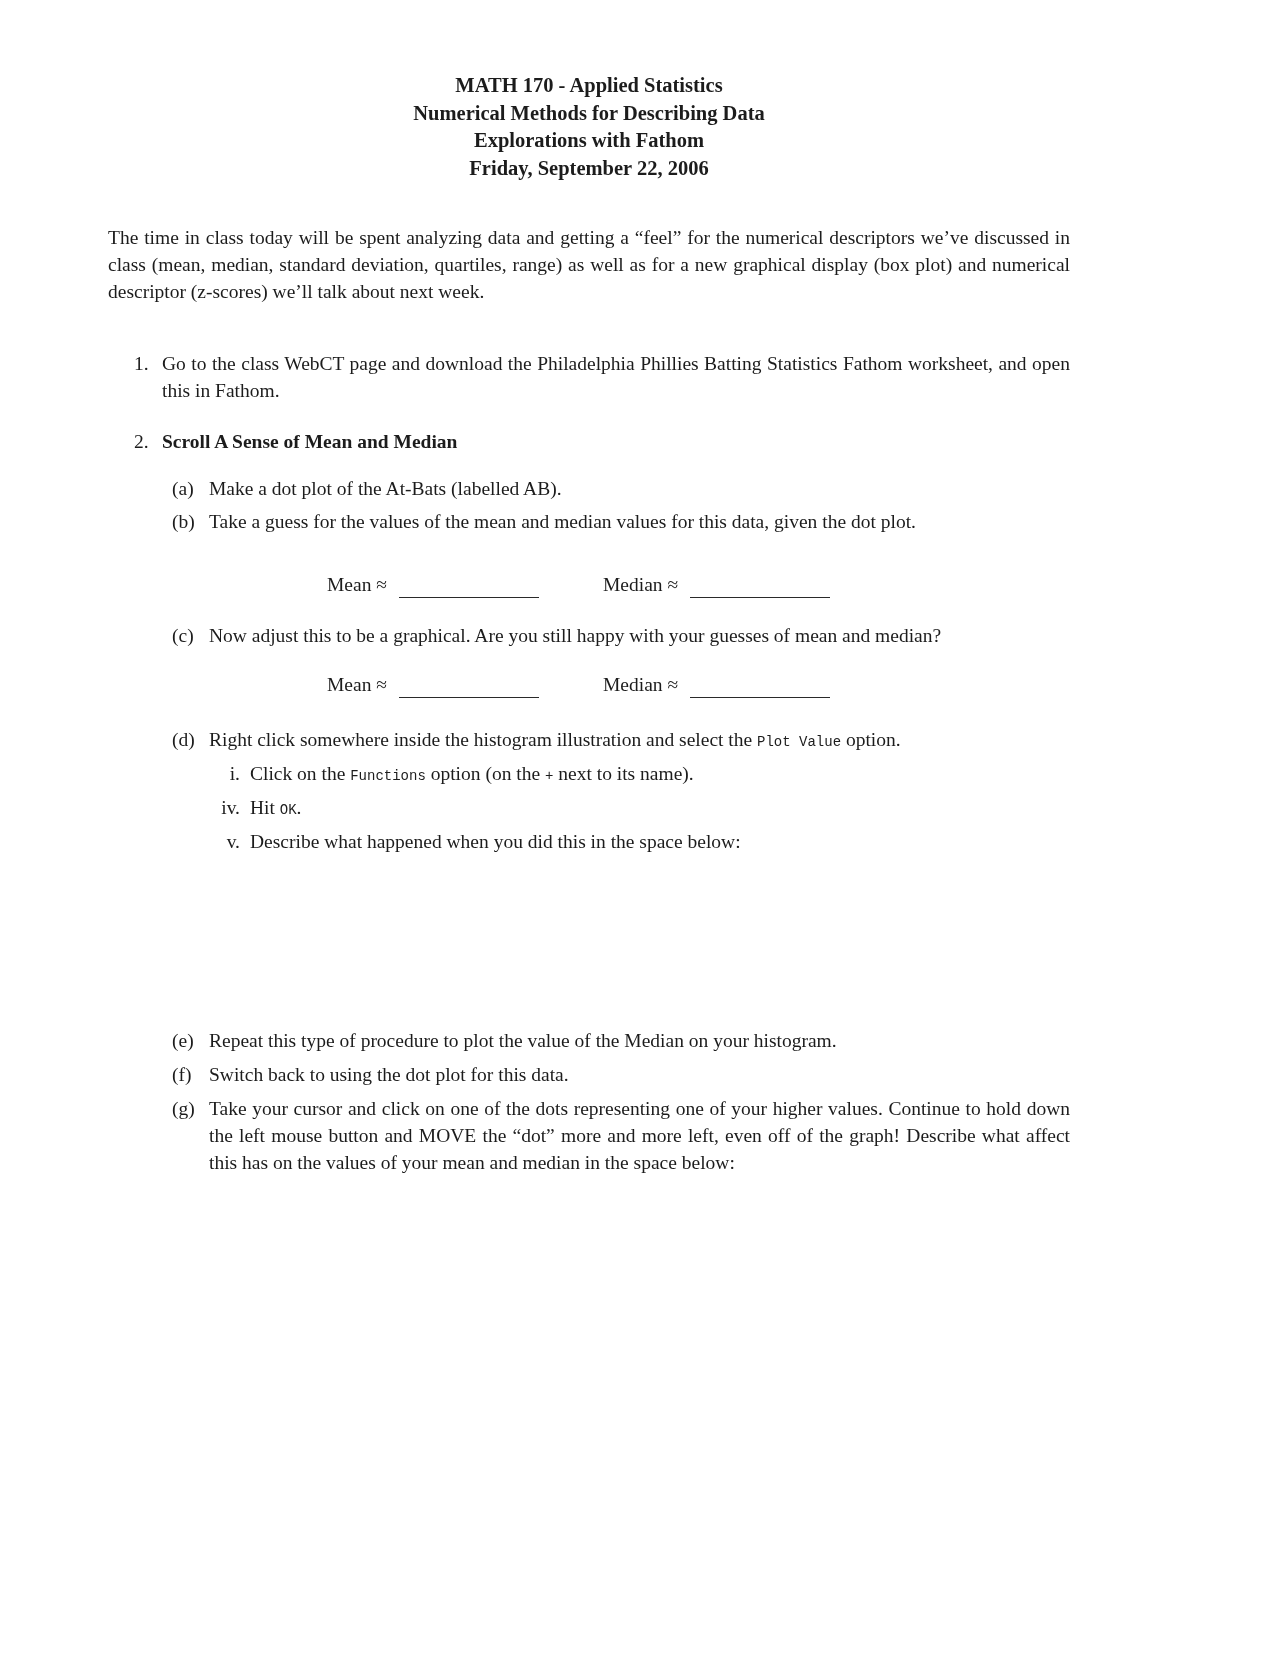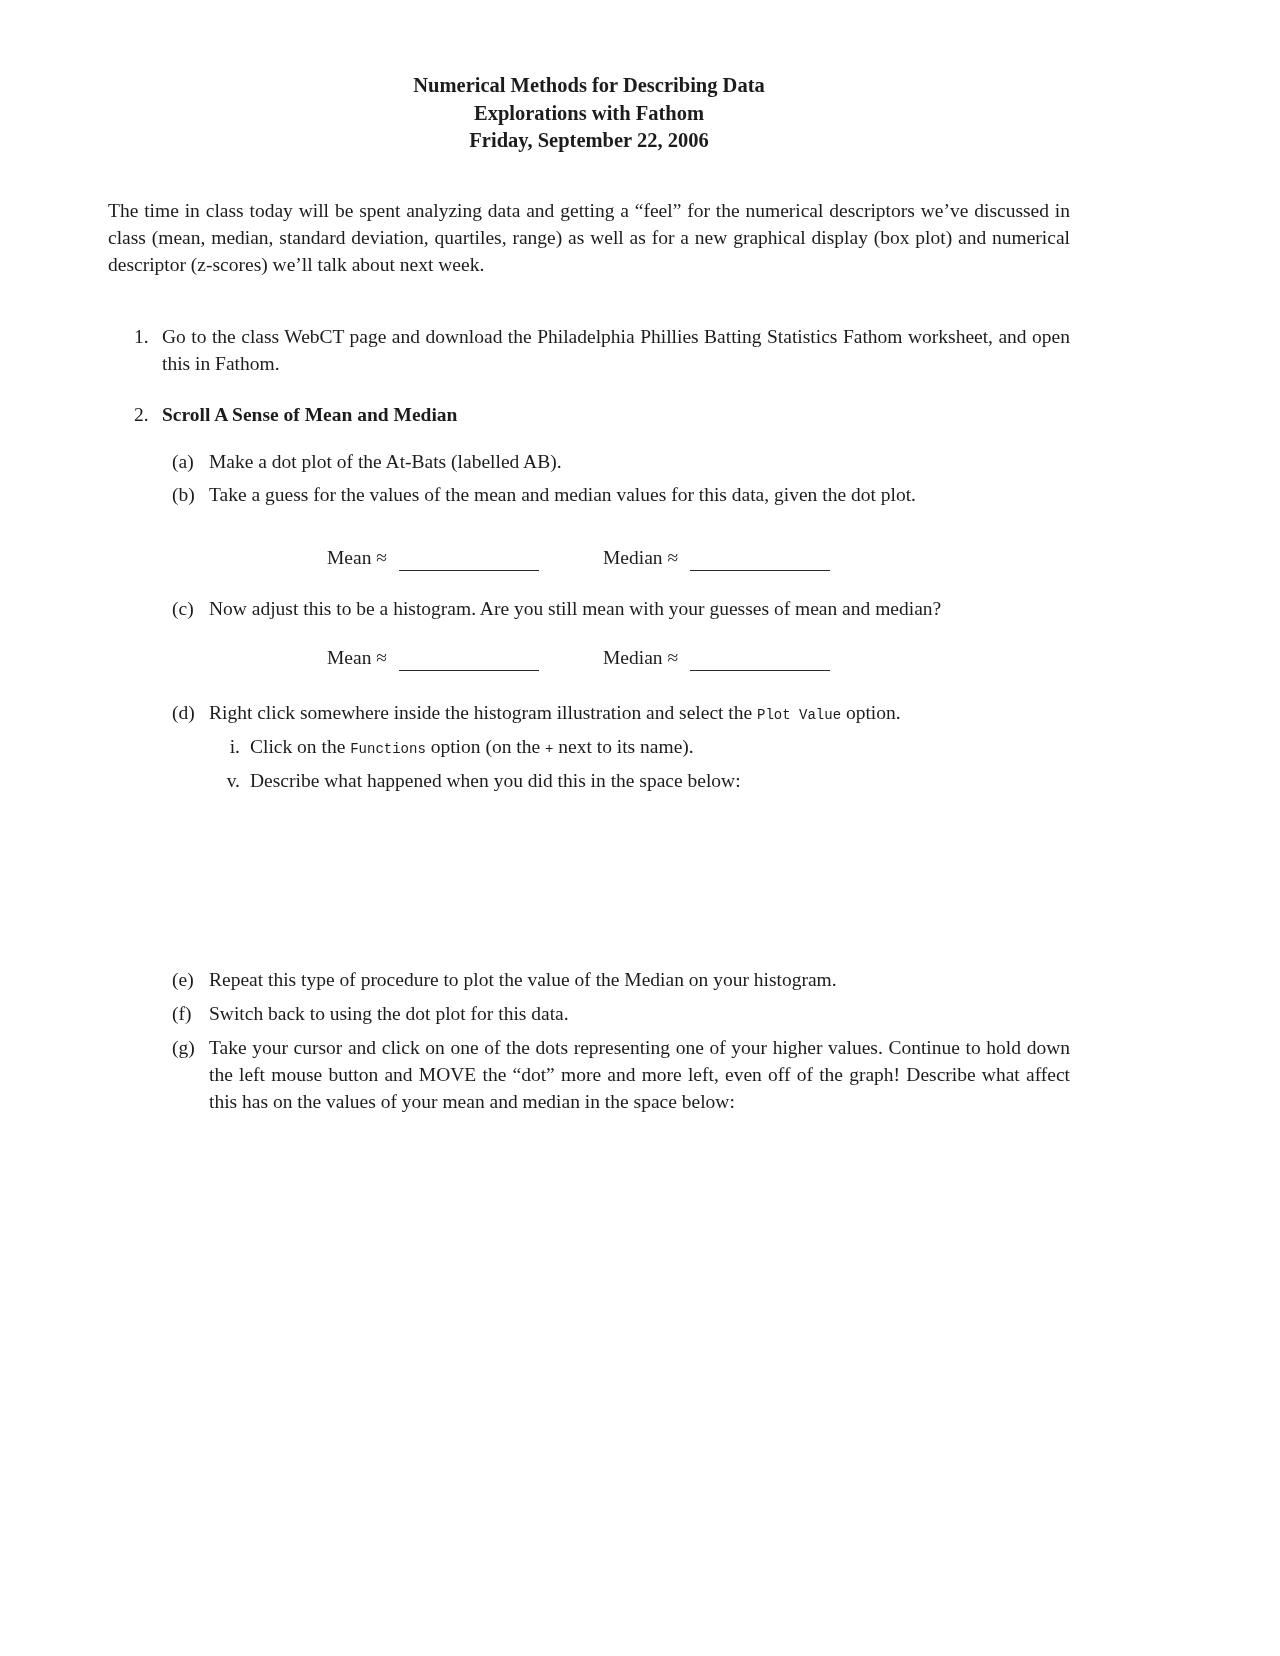--- a/index.html
+++ b/index.html
@@ -64,20 +64,21 @@
   .answer-space { height: 172px; }
   .mt7 { margin-top: 7px; }
 </style>
 </head>
 <body>
 
 <div class="page">
   <div class="content">
 
     <div class="title-block">
+      <div class="title-line">MATH 170 - Applied Statistics</div>
       <div class="title-line">Numerical Methods for Describing Data</div>
       <div class="title-line">Explorations with Fathom</div>
       <div class="title-line">Friday, September 22, 2006</div>
     </div>
 
     <p class="intro">The time in class today will be spent analyzing data and getting a “feel” for the numerical descriptors we’ve discussed in class (mean, median, standard deviation, quartiles, range) as well as for a new graphical display (box plot) and numerical descriptor (z-scores) we’ll talk about next week.</p>
 
     <div class="num-item first">
       <span class="num-label">1.</span>
       <div class="num-text">Go to the class WebCT page and download the Philadelphia Phillies Batting Statistics Fathom worksheet, and open this in Fathom.</div>
@@ -104,21 +105,21 @@
         <span class="blank-line"></span>
       </div>
       <div class="blank-group median">
         <span>Median ≈</span>
         <span class="blank-line"></span>
       </div>
     </div>
 
     <div class="alpha-item mt24">
       <span class="alpha-label">(c)</span>
-      <div class="alpha-text">Now adjust this to be a histogram.  Are you still mean with your guesses of mean and median?</div>
+      <div class="alpha-text">Now adjust this to be a graphical.  Are you still happy with your guesses of mean and median?</div>
     </div>
 
     <div class="blanks-row row2">
       <div class="blank-group">
         <span>Mean ≈</span>
         <span class="blank-line"></span>
       </div>
       <div class="blank-group median">
         <span>Median ≈</span>
         <span class="blank-line"></span>
@@ -130,20 +131,24 @@
       <div class="alpha-text"><span>Right click somewhere inside the histogram illustration and select the </span><span class="mono">Plot Value</span><span> option.</span></div>
     </div>
 
     <div class="roman-item mt6">
       <span class="roman-label">i.</span>
       <div class="roman-text"><span>Click on the </span><span class="mono">Functions</span><span> option (on the </span><span class="mono">+</span><span> next to its name).</span></div>
     </div>
 
 
 
+    <div class="roman-item">
+      <span class="roman-label">iv.</span>
+      <div class="roman-text"><span>Hit </span><span class="mono">OK</span><span>.</span></div>
+    </div>
 
     <div class="roman-item">
       <span class="roman-label">v.</span>
       <div class="roman-text">Describe what happened when you did this in the space below:</div>
     </div>
 
     <div class="answer-space"></div>
 
     <div class="alpha-item">
       <span class="alpha-label">(e)</span>

